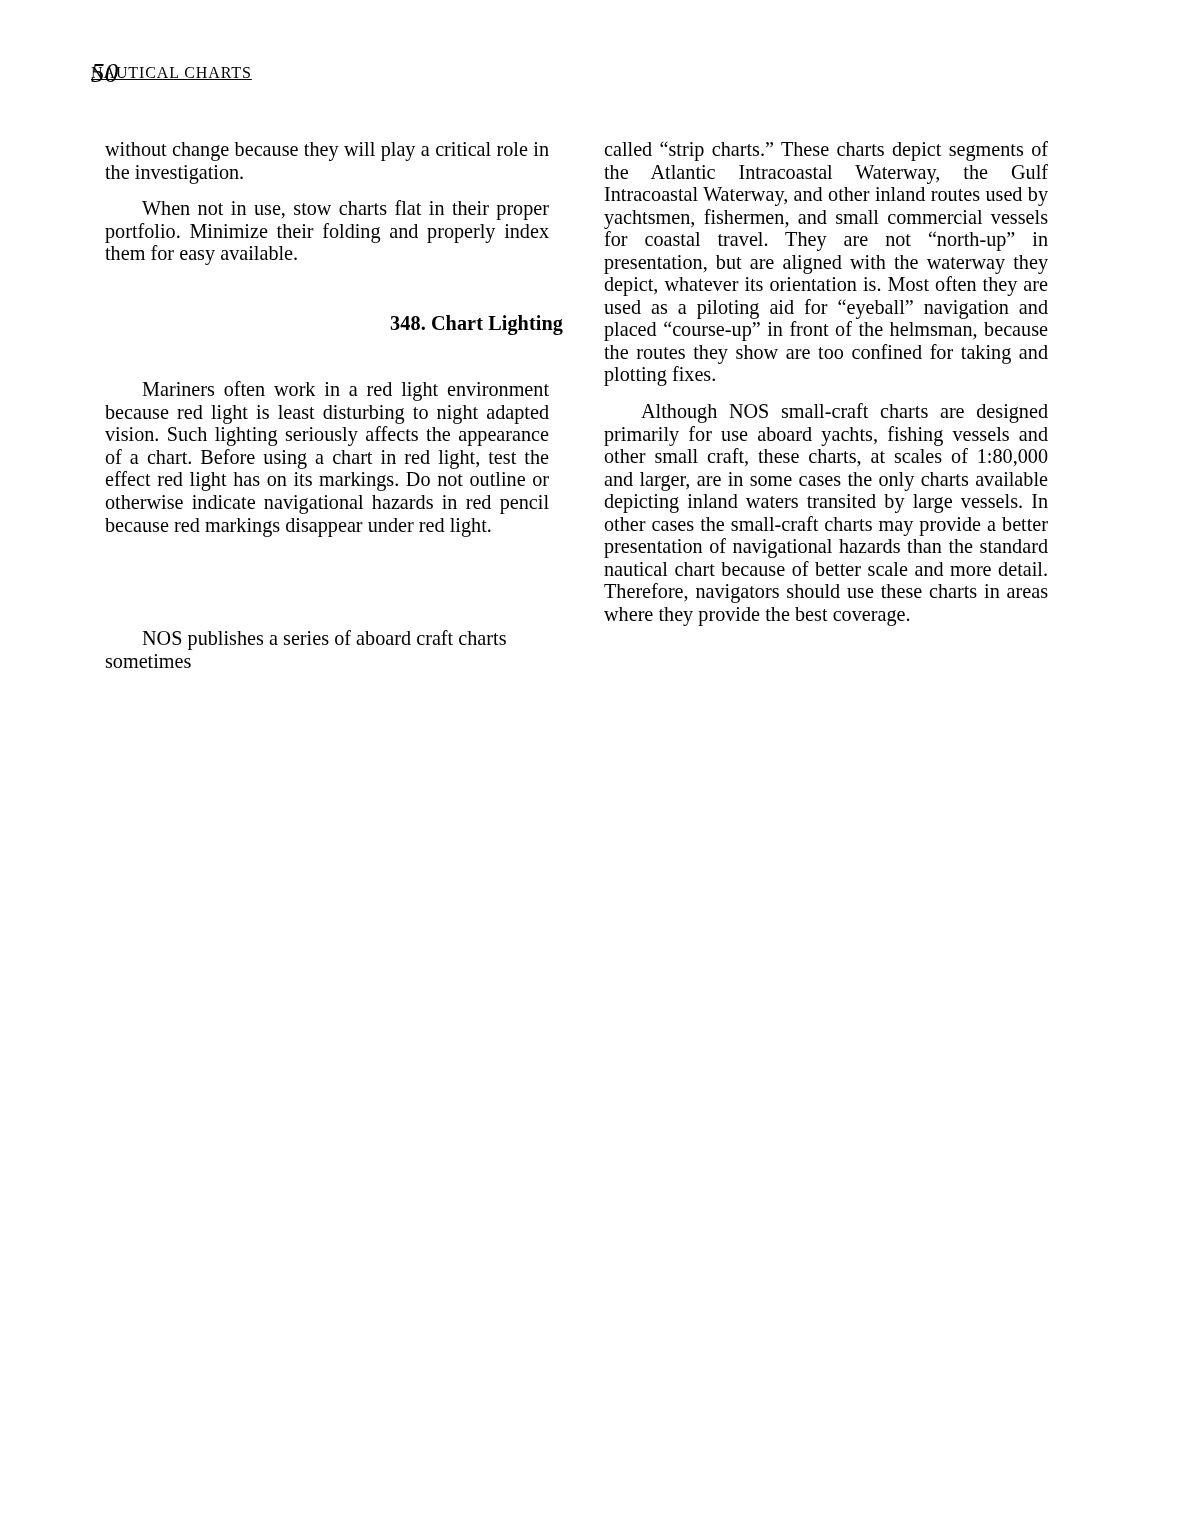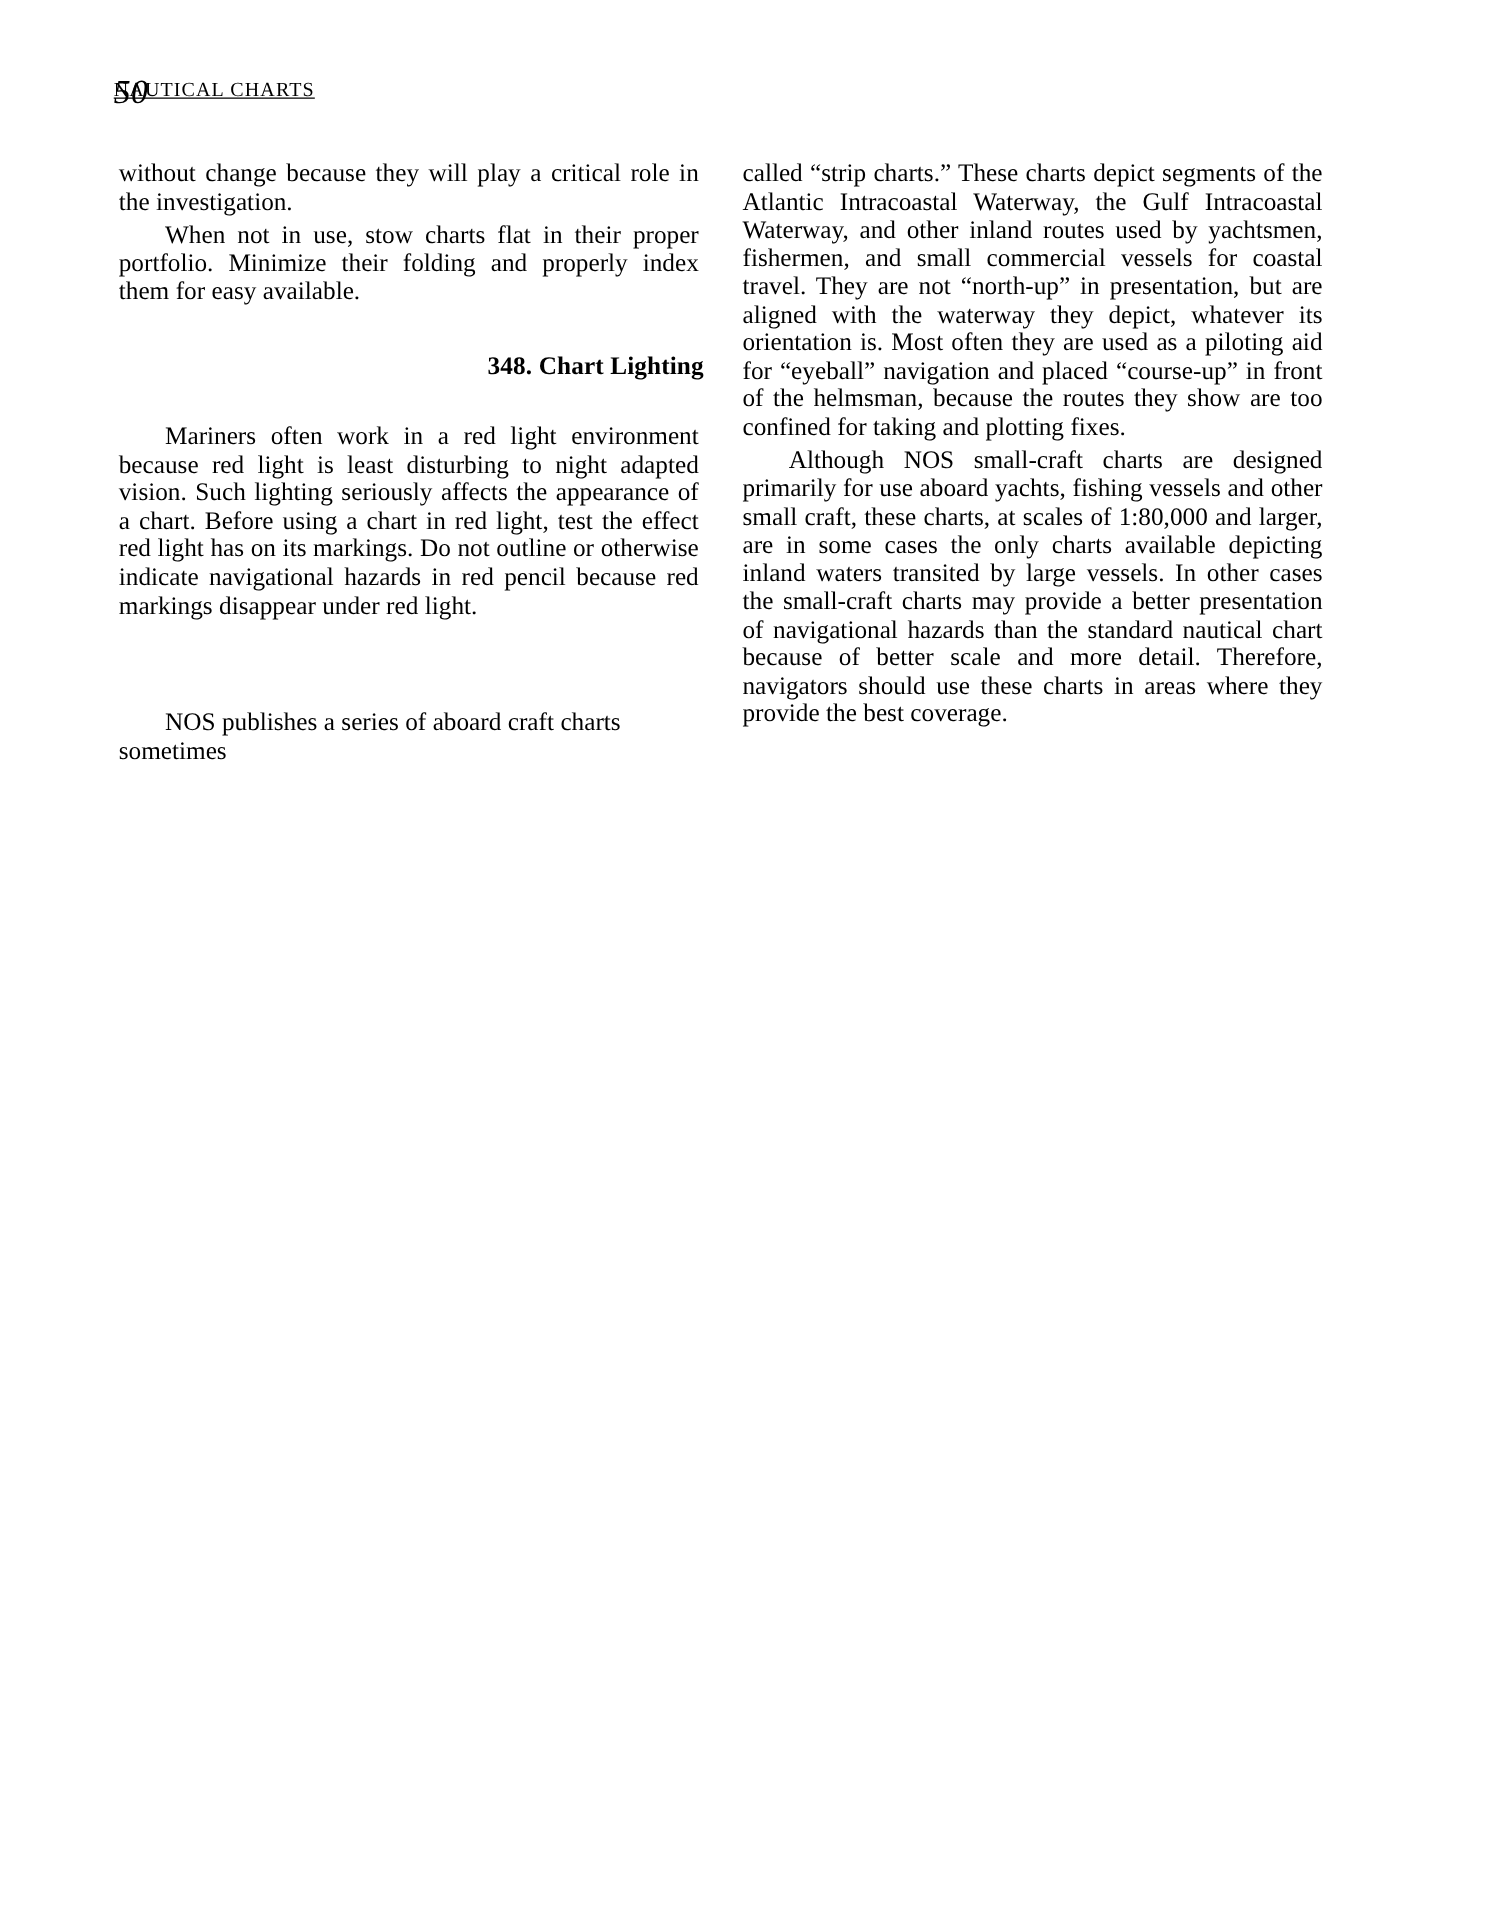--- a/index.html
+++ b/index.html
@@ -65,21 +65,21 @@
   }
   .col {
     position: absolute;
     top: 0;
     width: 472px;
   }
   .col-left  { left: 0px; }
   .col-right { left: 499px; }
 
   p.para {
-    margin: 4px;
+    margin: 14px;
     font-size: 20.2px;
     line-height: 22.55px;
     text-align: justify;
     text-justify: inter-word;
     -webkit-hyphens: none;
     hyphens: none;
     word-spacing: 0.1px;
   }
   p.para.indent {
     text-indent: 37px;

